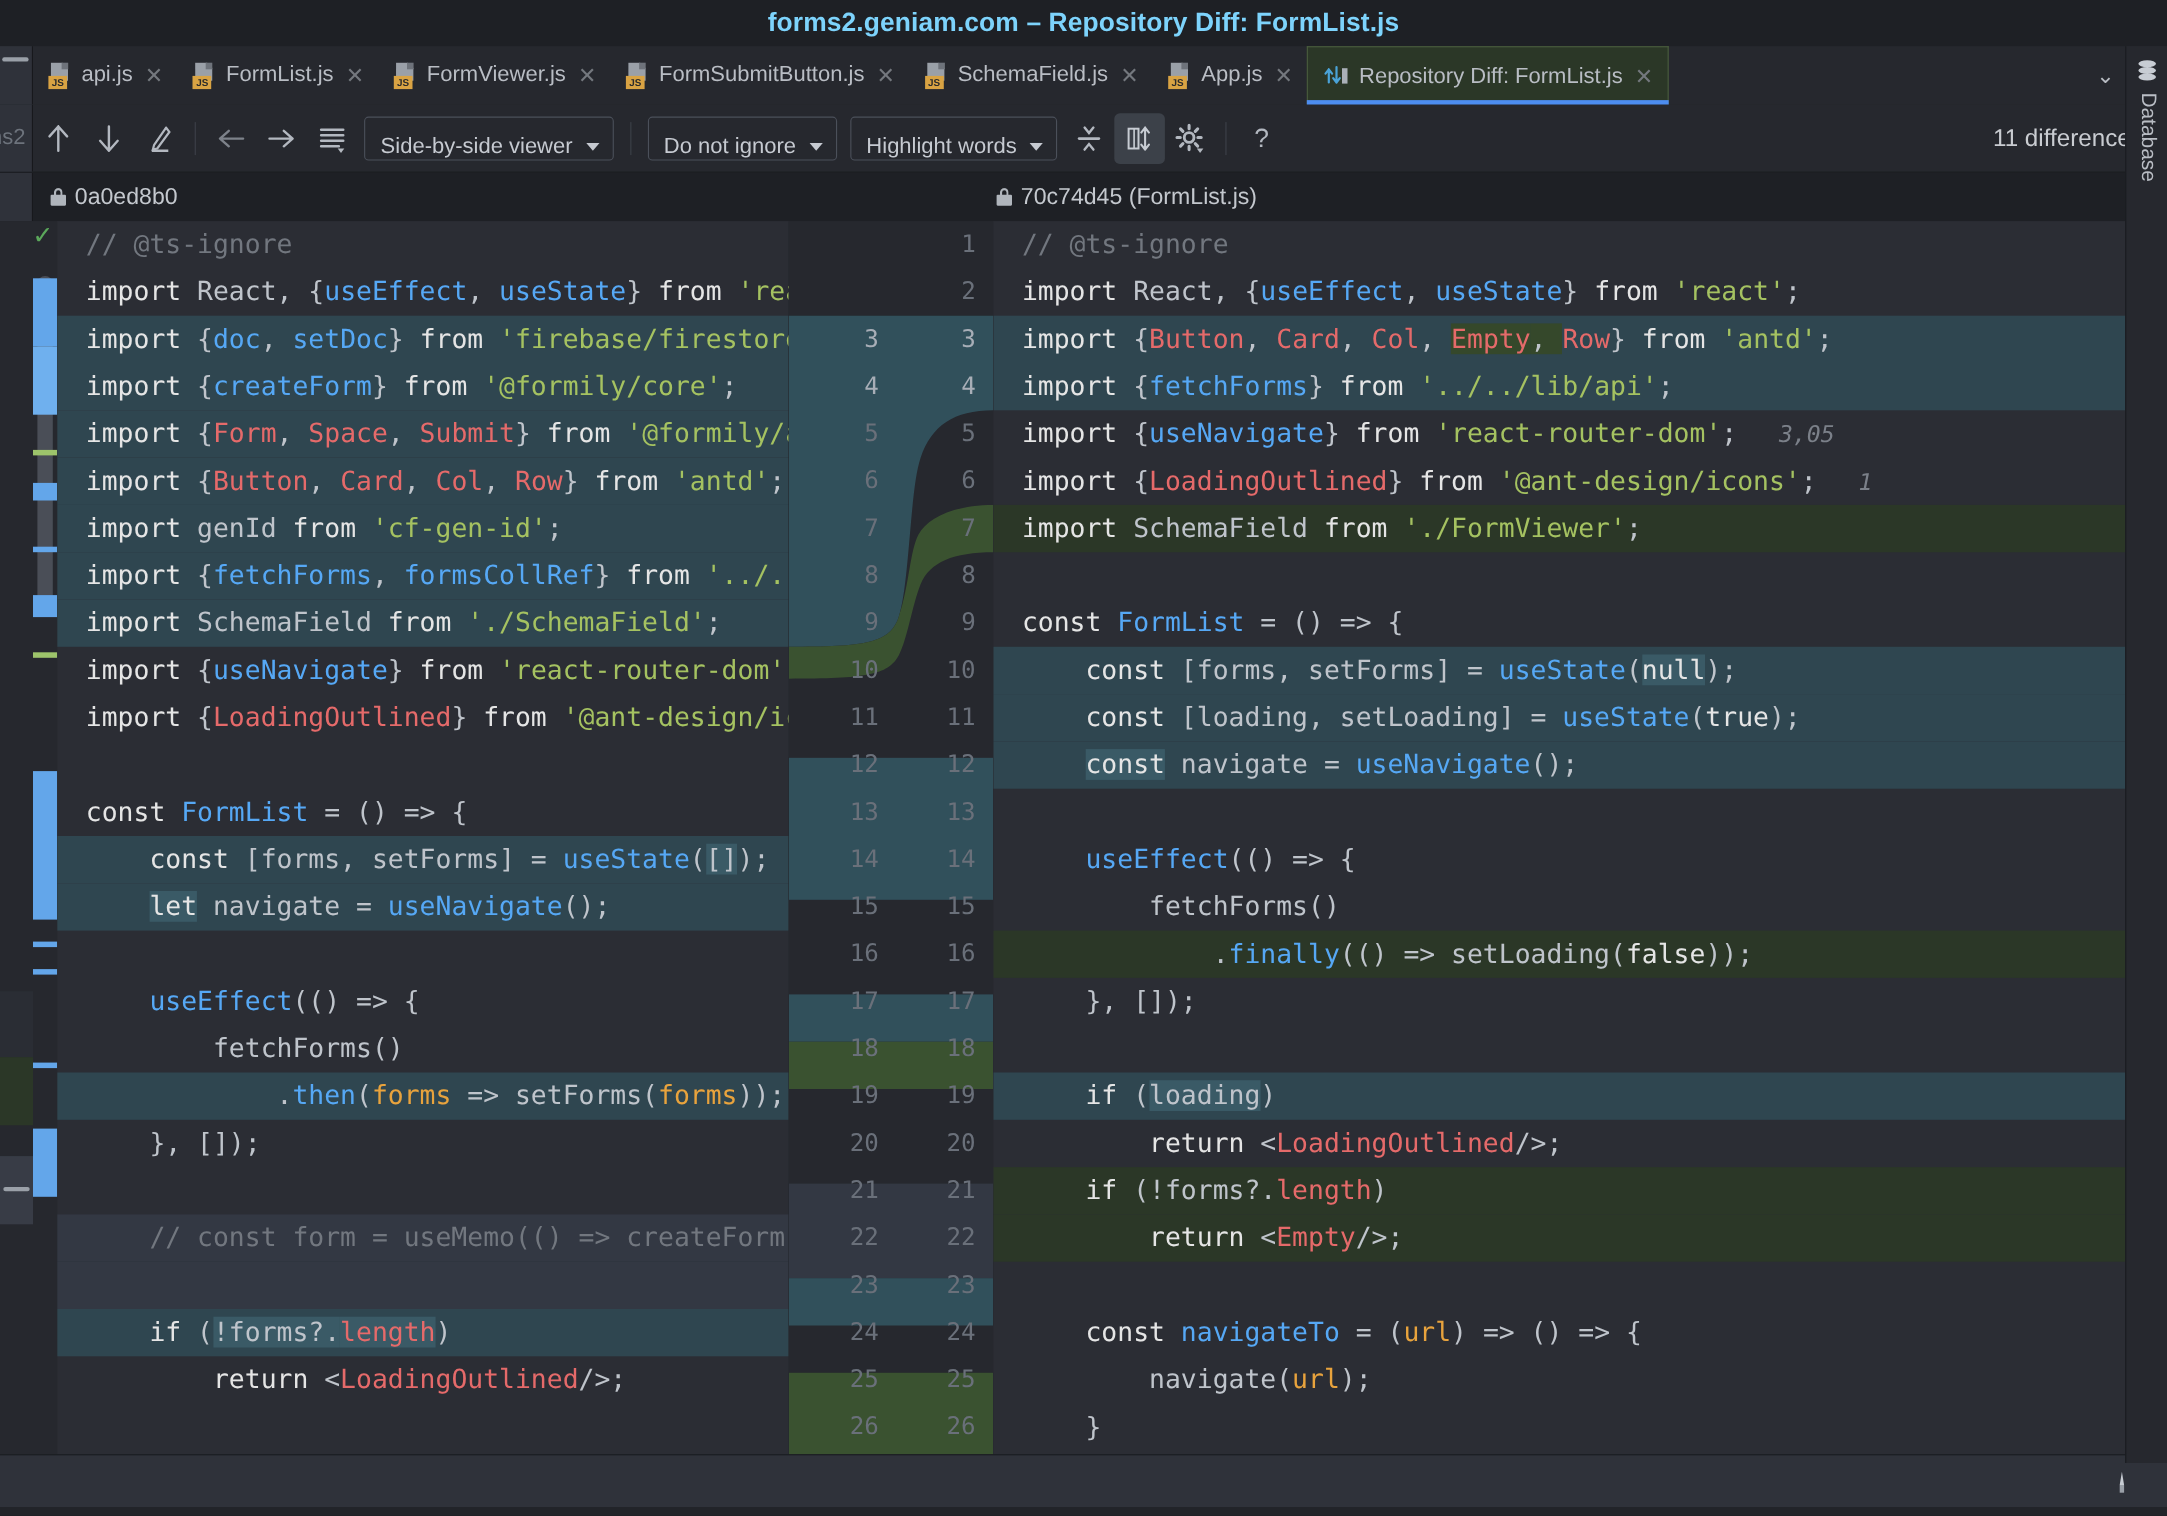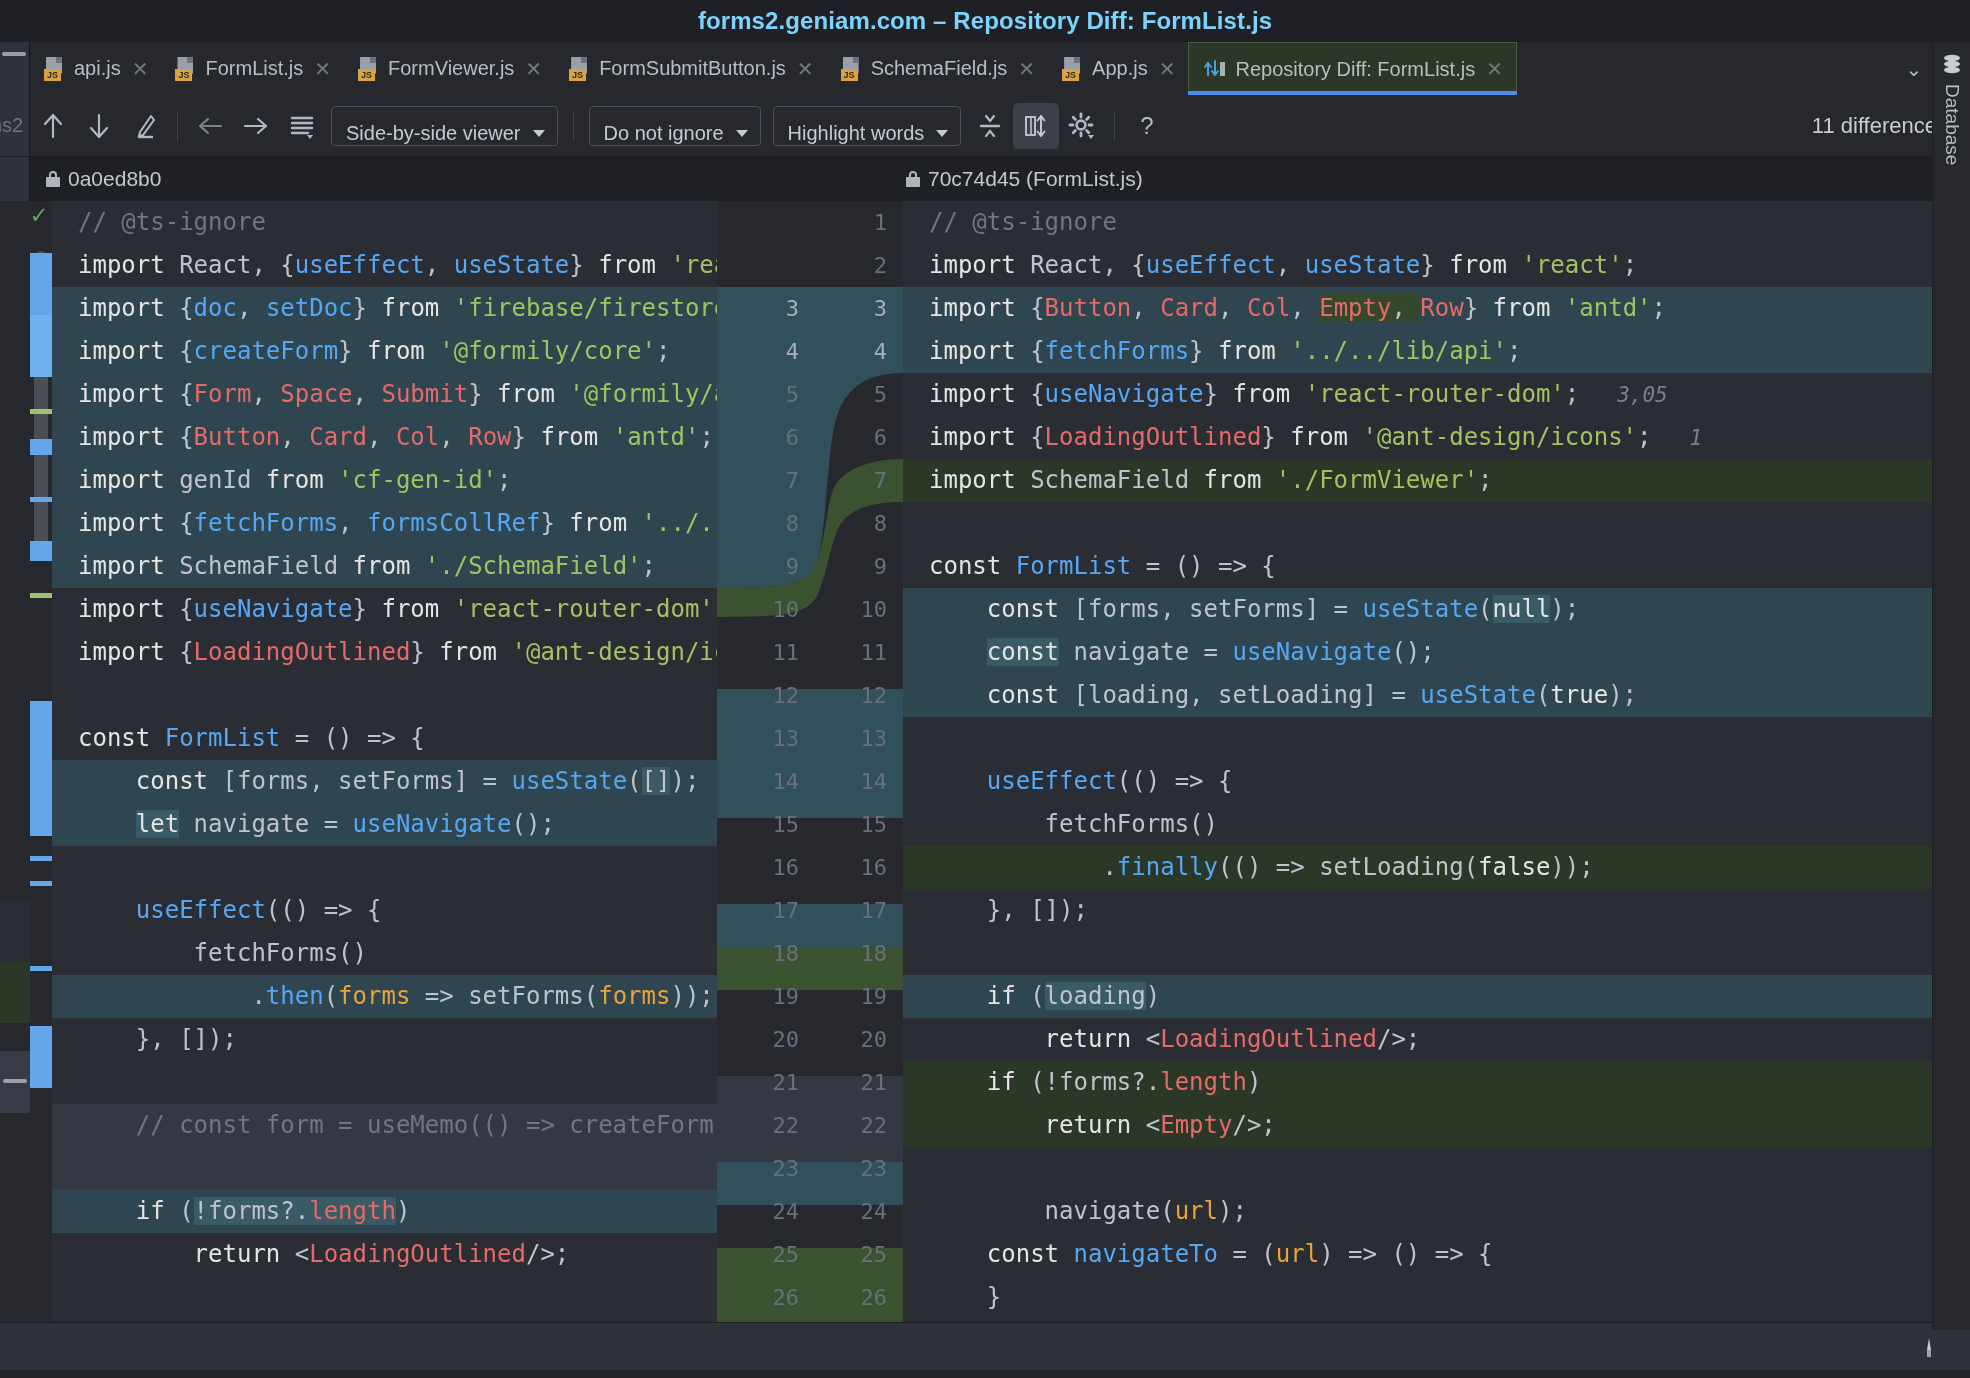--- a/index.html
+++ b/index.html
@@ -546,35 +546,35 @@
           <div class="cl" style="background: transparent;"><span class="cmt">// @ts-ignore</span></div>
           <div class="cl" style="background: transparent;"><span class="kw">import </span><span class="pln">React</span><span class="pln">, {</span><span class="fn">useEffect</span><span class="pln">, </span><span class="fn">useState</span><span class="pln">} </span><span class="kw">from </span><span class="str">'react'</span><span class="pln">;</span></div>
           <div class="cl" style="background: rgb(47, 70, 80);"><span class="kw">import </span><span class="pln">{</span><span class="cls">Button</span><span class="pln">, </span><span class="cls">Card</span><span class="pln">, </span><span class="cls">Col</span><span class="pln">, </span><span class="cls hla">Empty</span><span class="pln hla">, </span><span class="cls">Row</span><span class="pln">} </span><span class="kw">from </span><span class="str">'antd'</span><span class="pln">;</span></div>
           <div class="cl" style="background: rgb(47, 70, 80);"><span class="kw">import </span><span class="pln">{</span><span class="fn">fetchForms</span><span class="pln">} </span><span class="kw">from </span><span class="str">'../../lib/api'</span><span class="pln">;</span></div>
           <div class="cl" style="background: transparent;"><span class="kw">import </span><span class="pln">{</span><span class="fn">useNavigate</span><span class="pln">} </span><span class="kw">from </span><span class="str">'react-router-dom'</span><span class="pln">;</span><span class="ann">   3,05</span></div>
           <div class="cl" style="background: transparent;"><span class="kw">import </span><span class="pln">{</span><span class="cls">LoadingOutlined</span><span class="pln">} </span><span class="kw">from </span><span class="str">'@ant-design/icons'</span><span class="pln">;</span><span class="ann">   1</span></div>
           <div class="cl" style="background: rgb(43, 55, 39);"><span class="kw">import </span><span class="pln">SchemaField </span><span class="kw">from </span><span class="str">'./FormViewer'</span><span class="pln">;</span></div>
           <div class="cl" style="background: transparent;"></div>
           <div class="cl" style="background: transparent;"><span class="kw">const </span><span class="fn">FormList </span><span class="pln">= () =&gt; {</span></div>
           <div class="cl" style="background: rgb(47, 70, 80);"><span class="pln">    </span><span class="kw">const </span><span class="pln">[forms, setForms] = </span><span class="fn">useState</span><span class="pln">(</span><span class="kw hl">null</span><span class="pln">);</span></div>
+          <div class="cl" style="background: rgb(47, 70, 80);"><span class="pln">    </span><span class="kw">const </span><span class="pln">[loading, setLoading] = </span><span class="fn">useState</span><span class="pln">(</span><span class="kw">true</span><span class="pln">);</span></div>
           <div class="cl" style="background: rgb(47, 70, 80);"><span class="pln">    </span><span class="kw hl">const</span><span class="pln"> navigate = </span><span class="fn">useNavigate</span><span class="pln">();</span></div>
-          <div class="cl" style="background: rgb(47, 70, 80);"><span class="pln">    </span><span class="kw">const </span><span class="pln">[loading, setLoading] = </span><span class="fn">useState</span><span class="pln">(</span><span class="kw">true</span><span class="pln">);</span></div>
           <div class="cl" style="background: transparent;"></div>
           <div class="cl" style="background: transparent;"><span class="pln">    </span><span class="fn">useEffect</span><span class="pln">(() =&gt; {</span></div>
           <div class="cl" style="background: transparent;"><span class="pln">        fetchForms()</span></div>
           <div class="cl" style="background: rgb(43, 55, 39);"><span class="pln">            .</span><span class="fn">finally</span><span class="pln">(() =&gt; </span><span class="pln">setLoading</span><span class="pln">(</span><span class="kw">false</span><span class="pln">));</span></div>
           <div class="cl" style="background: transparent;"><span class="pln">    }, []);</span></div>
           <div class="cl" style="background: transparent;"></div>
           <div class="cl" style="background: rgb(47, 70, 80);"><span class="pln">    </span><span class="kw">if </span><span class="pln">(</span><span class="pln hl">loading</span><span class="pln">)</span></div>
           <div class="cl" style="background: transparent;"><span class="pln">        </span><span class="kw">return </span><span class="pln">&lt;</span><span class="cls">LoadingOutlined</span><span class="pln">/&gt;;</span></div>
           <div class="cl" style="background: rgb(43, 55, 39);"><span class="pln">    </span><span class="kw">if </span><span class="pln">(!forms?.</span><span class="cls">length</span><span class="pln">)</span></div>
           <div class="cl" style="background: rgb(43, 55, 39);"><span class="pln">        </span><span class="kw">return </span><span class="pln">&lt;</span><span class="cls">Empty</span><span class="pln">/&gt;;</span></div>
           <div class="cl" style="background: transparent;"></div>
+          <div class="cl" style="background: transparent;"><span class="pln">    </span><span class="kw">const </span><span class="fn">navigateTo </span><span class="pln">= (</span><span class="prm">url</span><span class="pln">) =&gt; () =&gt; {</span></div>
           <div class="cl" style="background: transparent;"><span class="pln">        navigate(</span><span class="prm">url</span><span class="pln">);</span></div>
-          <div class="cl" style="background: transparent;"><span class="pln">    </span><span class="kw">const </span><span class="fn">navigateTo </span><span class="pln">= (</span><span class="prm">url</span><span class="pln">) =&gt; () =&gt; {</span></div>
           <div class="cl" style="background: transparent;"><span class="pln">    }</span></div>
         </div>
     </div>
 
     <div style="position:relative;width:26px;background:#26282e;flex:0 0 auto;">
       <div class="checkmark" style="position:absolute;top:-2px;left:3px;">✓</div>
       <div style="position:absolute;left:5px;top:44px;width:14px;height:365px;background:#4a4e57;border-radius:7px;"></div>
       <div class="mk" style="left:3px;width:22px;top:48px;height:30px;background:#63a6ea;"></div>
       <div class="mk" style="left:3px;width:22px;top:90px;height:5px;background:#9dc46b;"></div>
       <div class="mk" style="left:3px;width:22px;top:148px;height:30px;background:#63a6ea;"></div>

